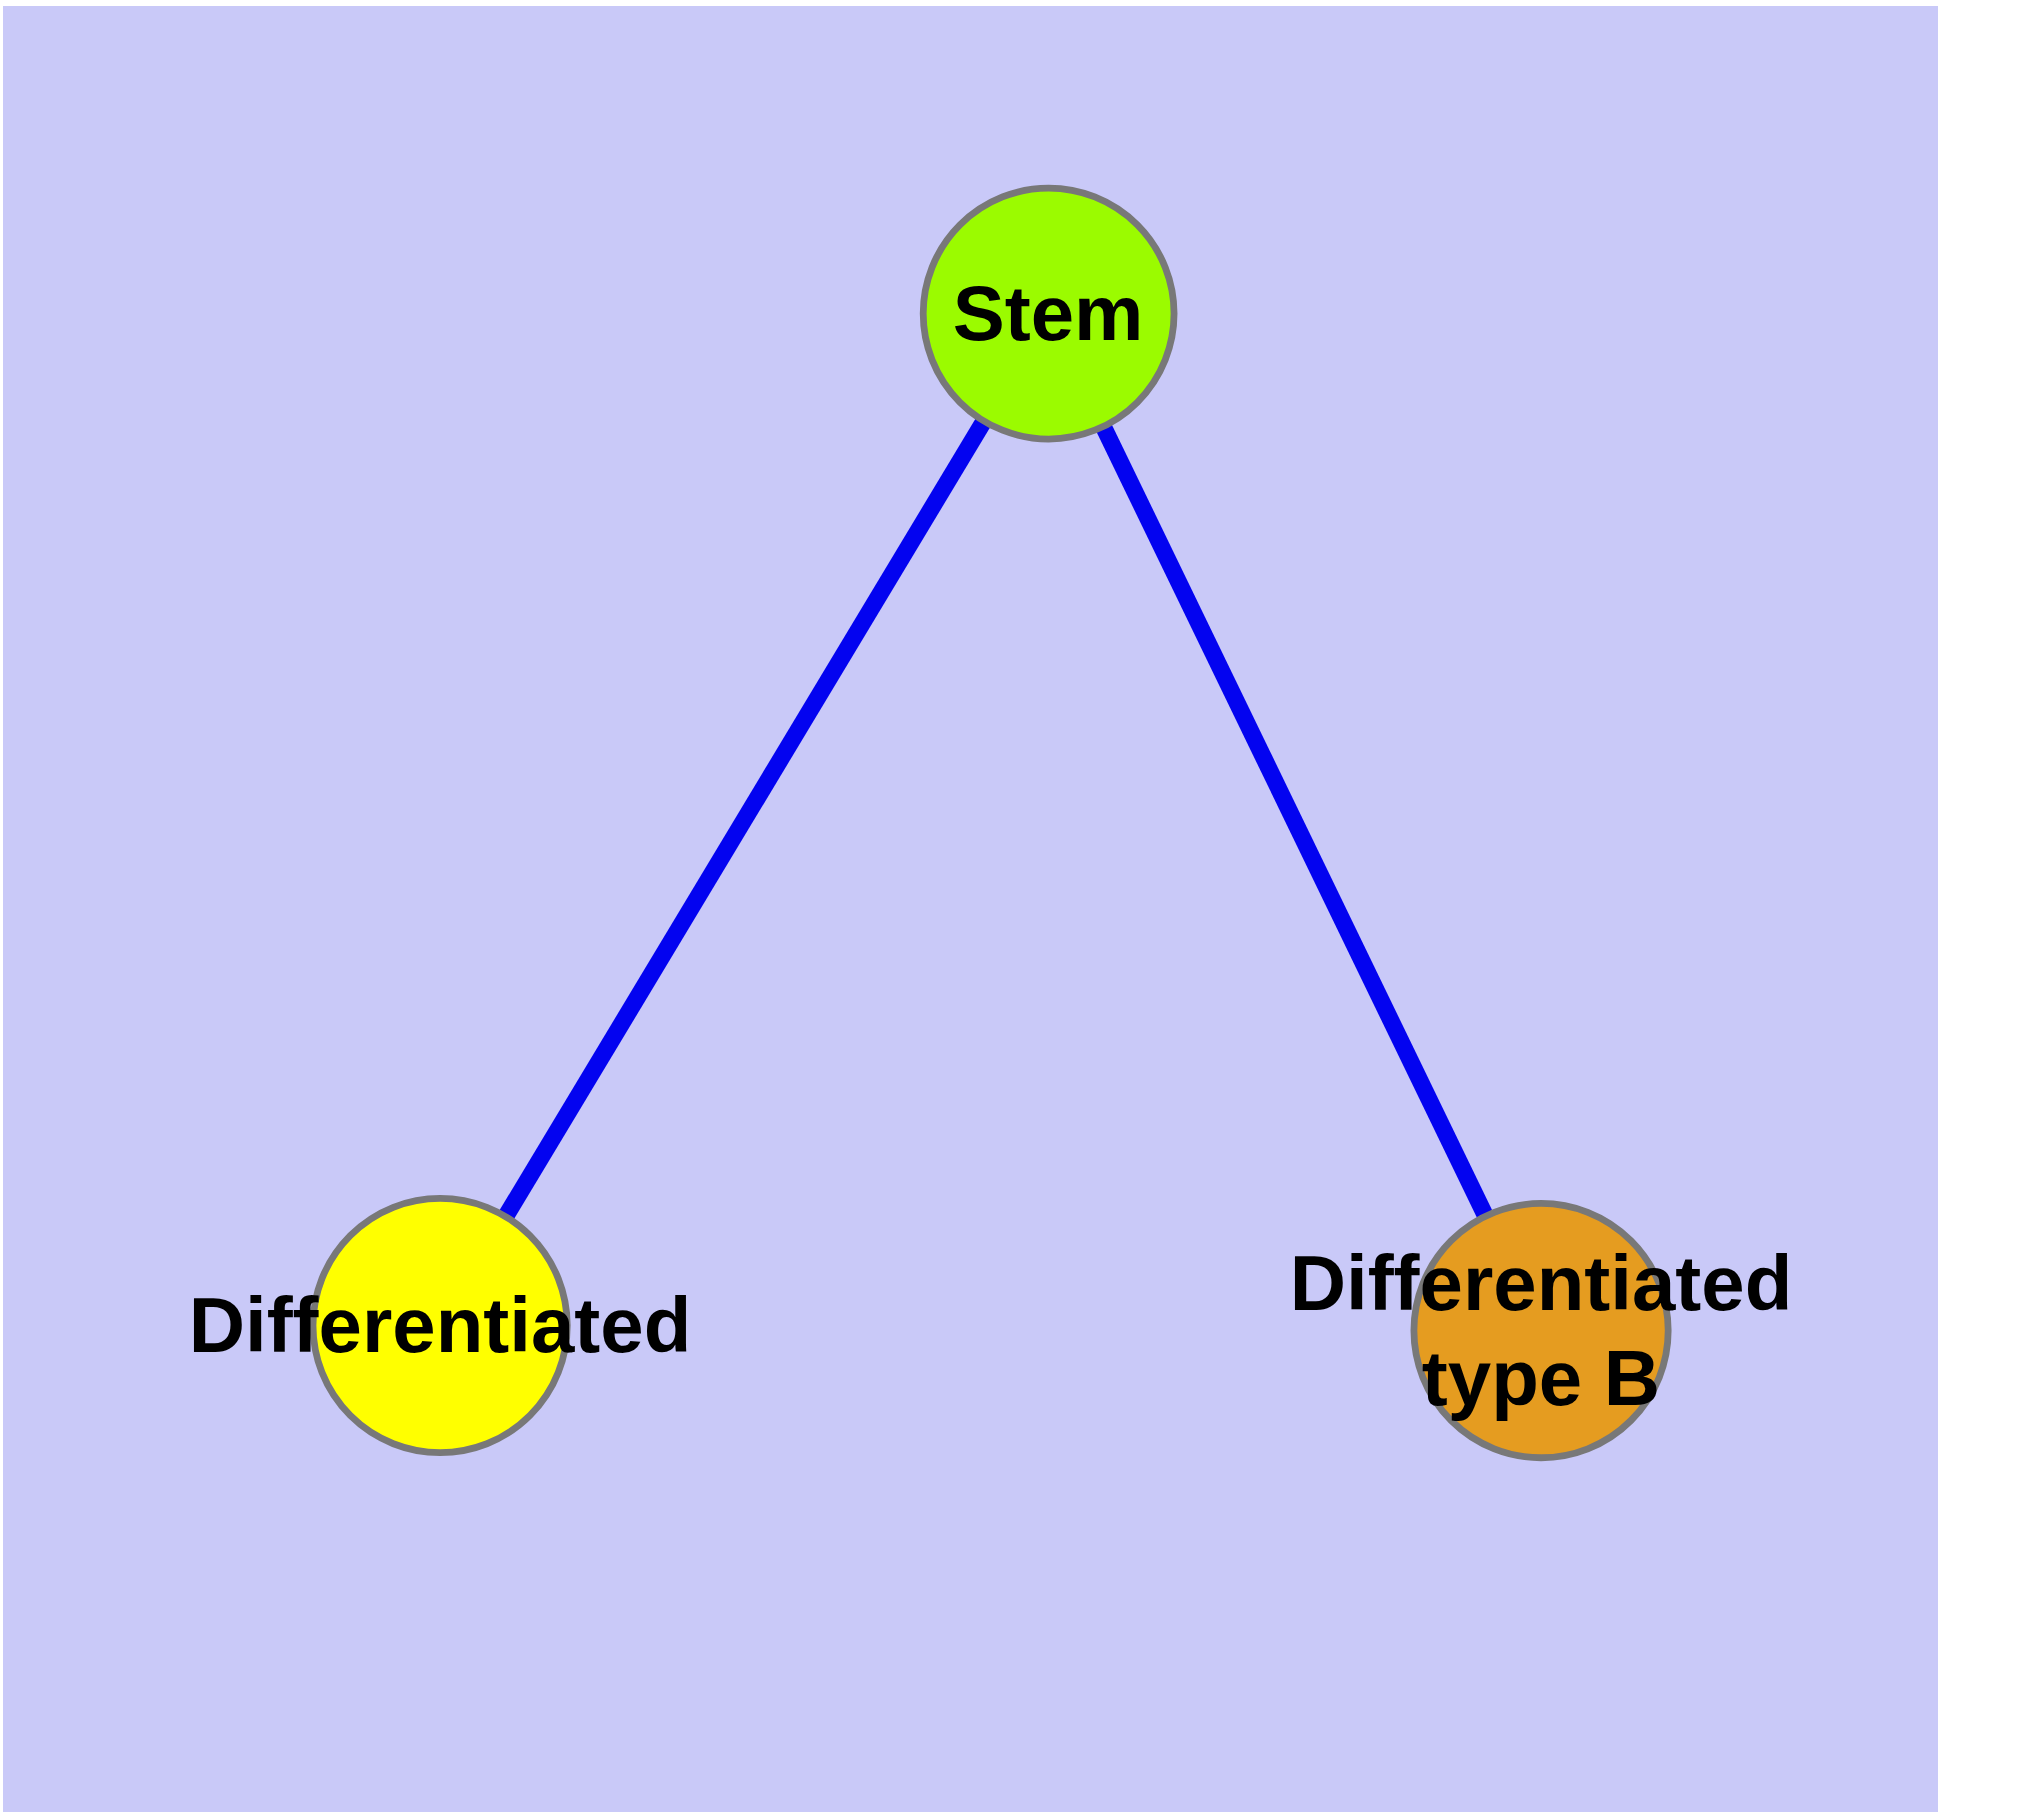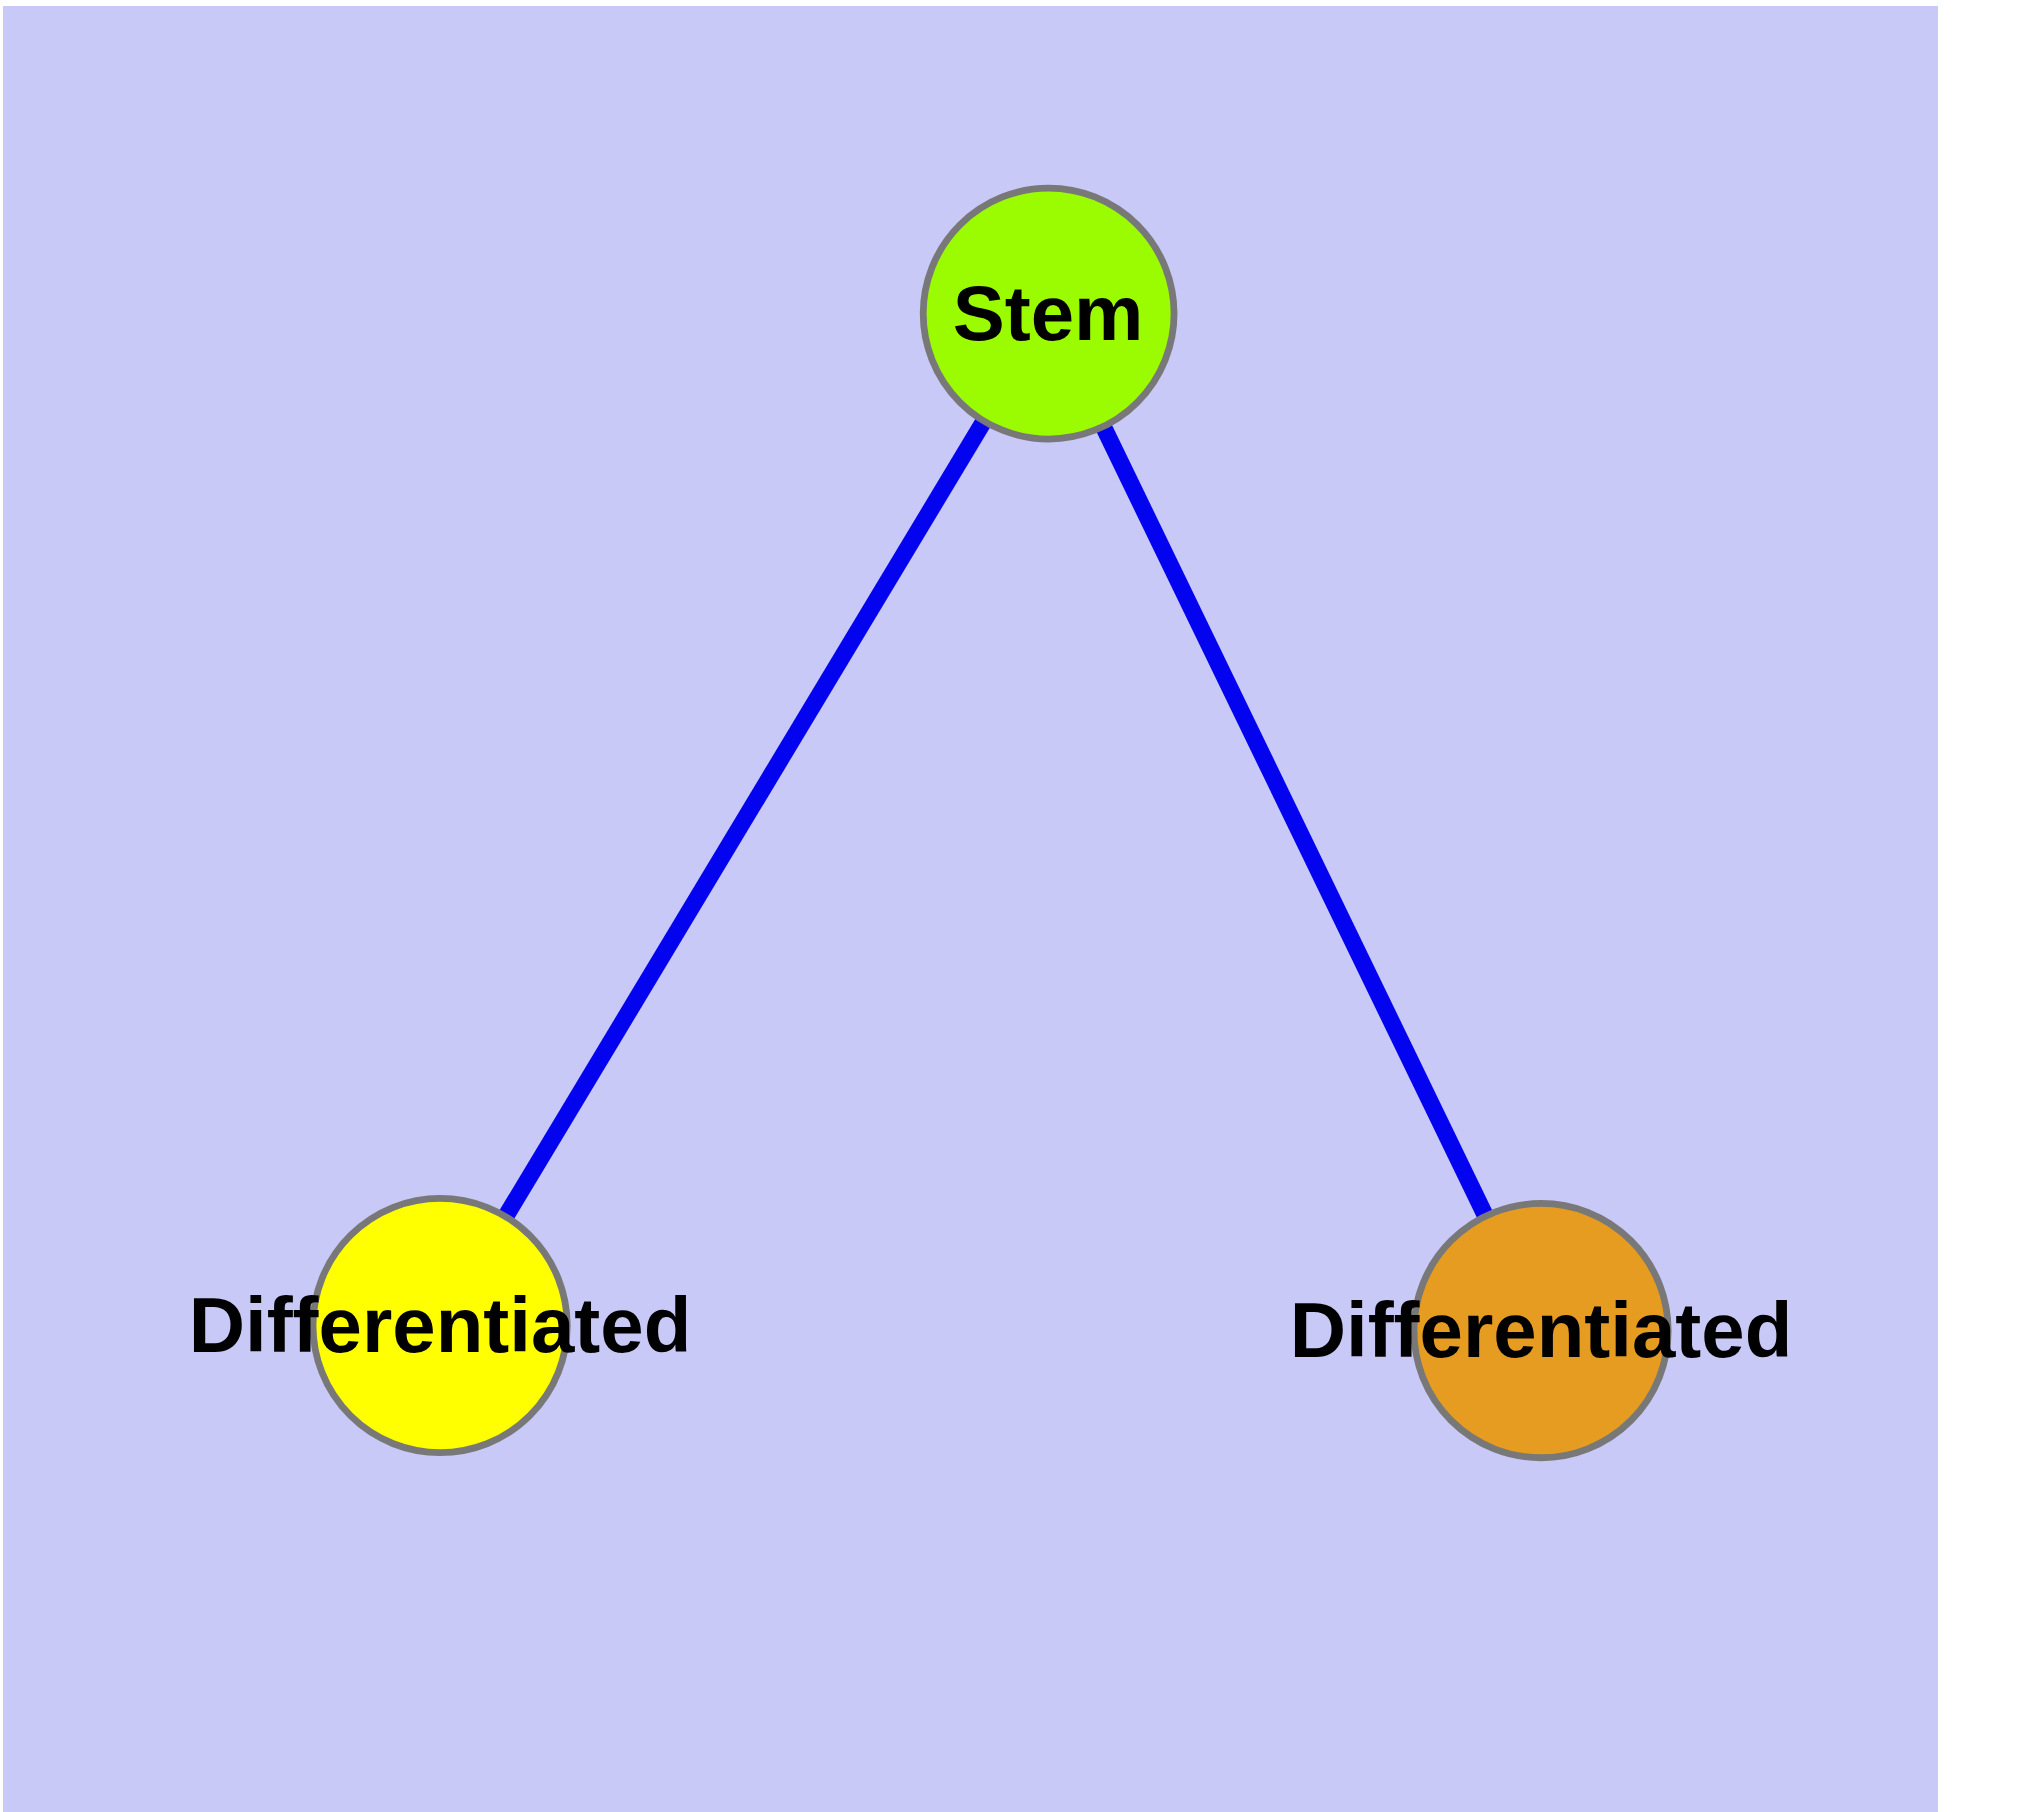--- a/index.html
+++ b/index.html
@@ -64,15 +64,16 @@
   <div class="node-label" style="left: 1048px; top: 314px; color: rgb(0, 0, 0);">
     <span class="label-line">Stem</span>
   </div>
 
   <div class="node-label" style="left: 440px; top: 1326px; color: rgb(0, 0, 0);">
     <span class="label-line">Differentiated</span>
   </div>
 
   <div class="node-label" style="left: 1541px; top: 1331px; color: rgb(0, 0, 0);">
     <span class="label-line">Differentiated</span>
+    <span class="label-line">type B</span>
   </div>
 </div>
 
 
 </body></html>

